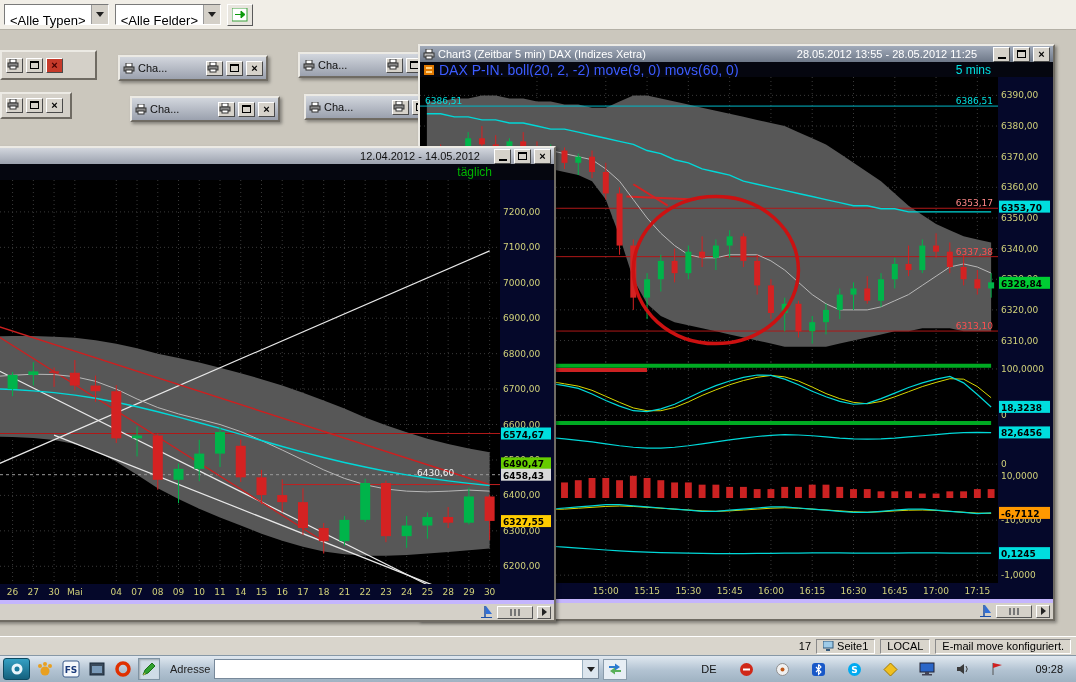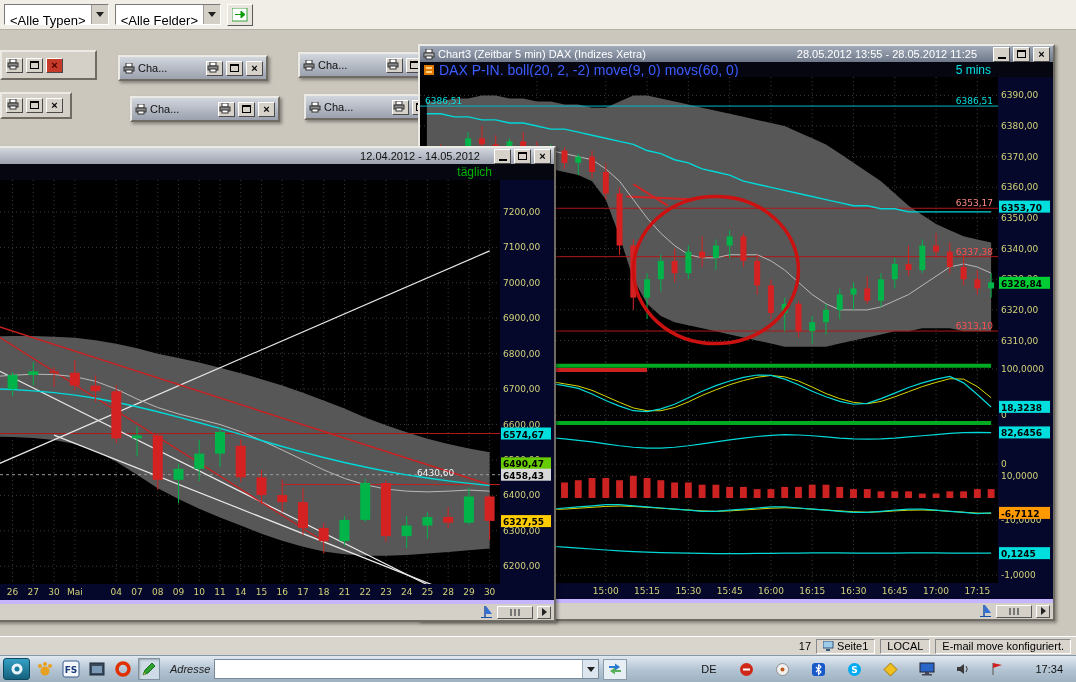--- a/index.html
+++ b/index.html
@@ -63,21 +63,21 @@
             display:flex; align-items:center; gap:3px; }
 
   
   .taskbar { position:absolute; left:0; right:0; bottom:0; height:27px;
              background:linear-gradient(#e0e8f0,#b2c3d2 55%,#9fb2c2); border-top:1px solid #8798a6;
              display:flex; align-items:center; gap:4px; padding:0 3px; font-size:11px; z-index:7; }
   .startbtn { width:27px; height:22px; border-radius:3px; background:linear-gradient(#35a0c4,#14617e);
               border:1px solid #0d4a61; display:flex; align-items:center; justify-content:center; flex:none; }
   .qicon { width:22px; height:22px; display:flex; align-items:center; justify-content:center; flex:none; }
   .qicon.pressed { background:#cfdce7; border:1px solid #7f93a3; box-shadow:inset 1px 1px 2px rgba(0,0,0,.25); }
-  .addrlabel { margin-left:6px; color:#222;font-style:italic; }
+  .addrlabel { margin-left:6px; color:#222; }
   .addr { width:385px; height:20px; background:#fff; border:1px solid #78899a; display:flex; align-items:center; flex:none; }
   .addr input { flex:1; border:none; outline:none; height:16px; font-size:11px; padding:0 3px; font-family:"Liberation Sans",sans-serif;}
   .addr .dd { width:16px; height:100%; background:#dde6ee; border-left:1px solid #9ab0c0; display:flex; align-items:center; justify-content:center; }
   .gobtn { width:24px; height:21px; background:#e7eef4; border:1px solid #8a9cab; display:flex; align-items:center; justify-content:center; flex:none; }
   .tray { margin-left:auto; display:flex; align-items:center; gap:21px; padding-right:2px; }
   .lang { font-size:11px; color:#111; padding:0 2px; }
   .clock { font-size:11px; color:#111; padding:0 8px 0 10px; }
 </style>
 </head>
 <body>
@@ -821,17 +821,17 @@
           <rect x="3" y="12" width="10" height="1.5" fill="#445"></rect>
         </svg>
       <svg width="14" height="14">
           <polygon points="1,5 4,5 8,2 8,12 4,9 1,9" fill="#3a3a3a"></polygon>
           <path d="M10 4 Q 12.5 7 10 10" stroke="#3a3a3a" fill="none"></path>
         </svg>
       <svg width="13" height="14">
           <line x1="2" y1="1" x2="2" y2="13" stroke="#555"></line>
           <polygon points="2,1 11,3 2,6" fill="#d02020"></polygon>
         </svg>
-      <span class="clock">17:34</span>
+      <span class="clock">09:28</span>
     </span>
   </div>
 
 </div>
 
 </body></html>

